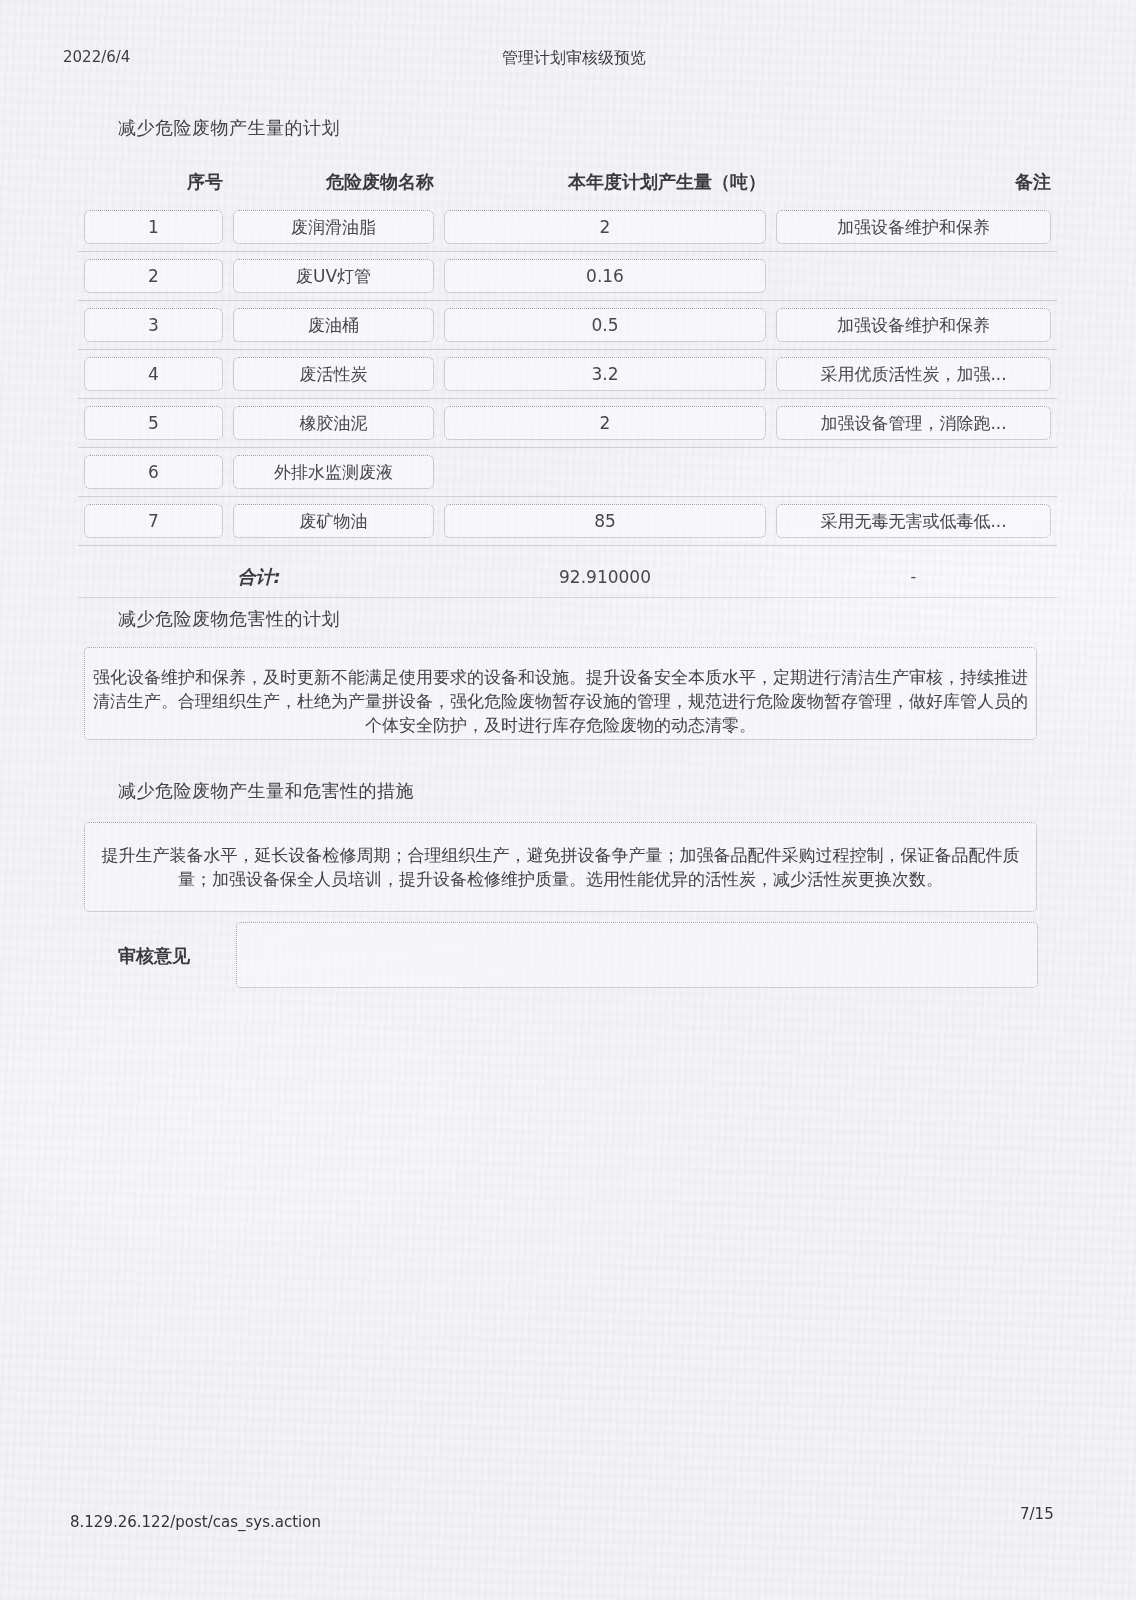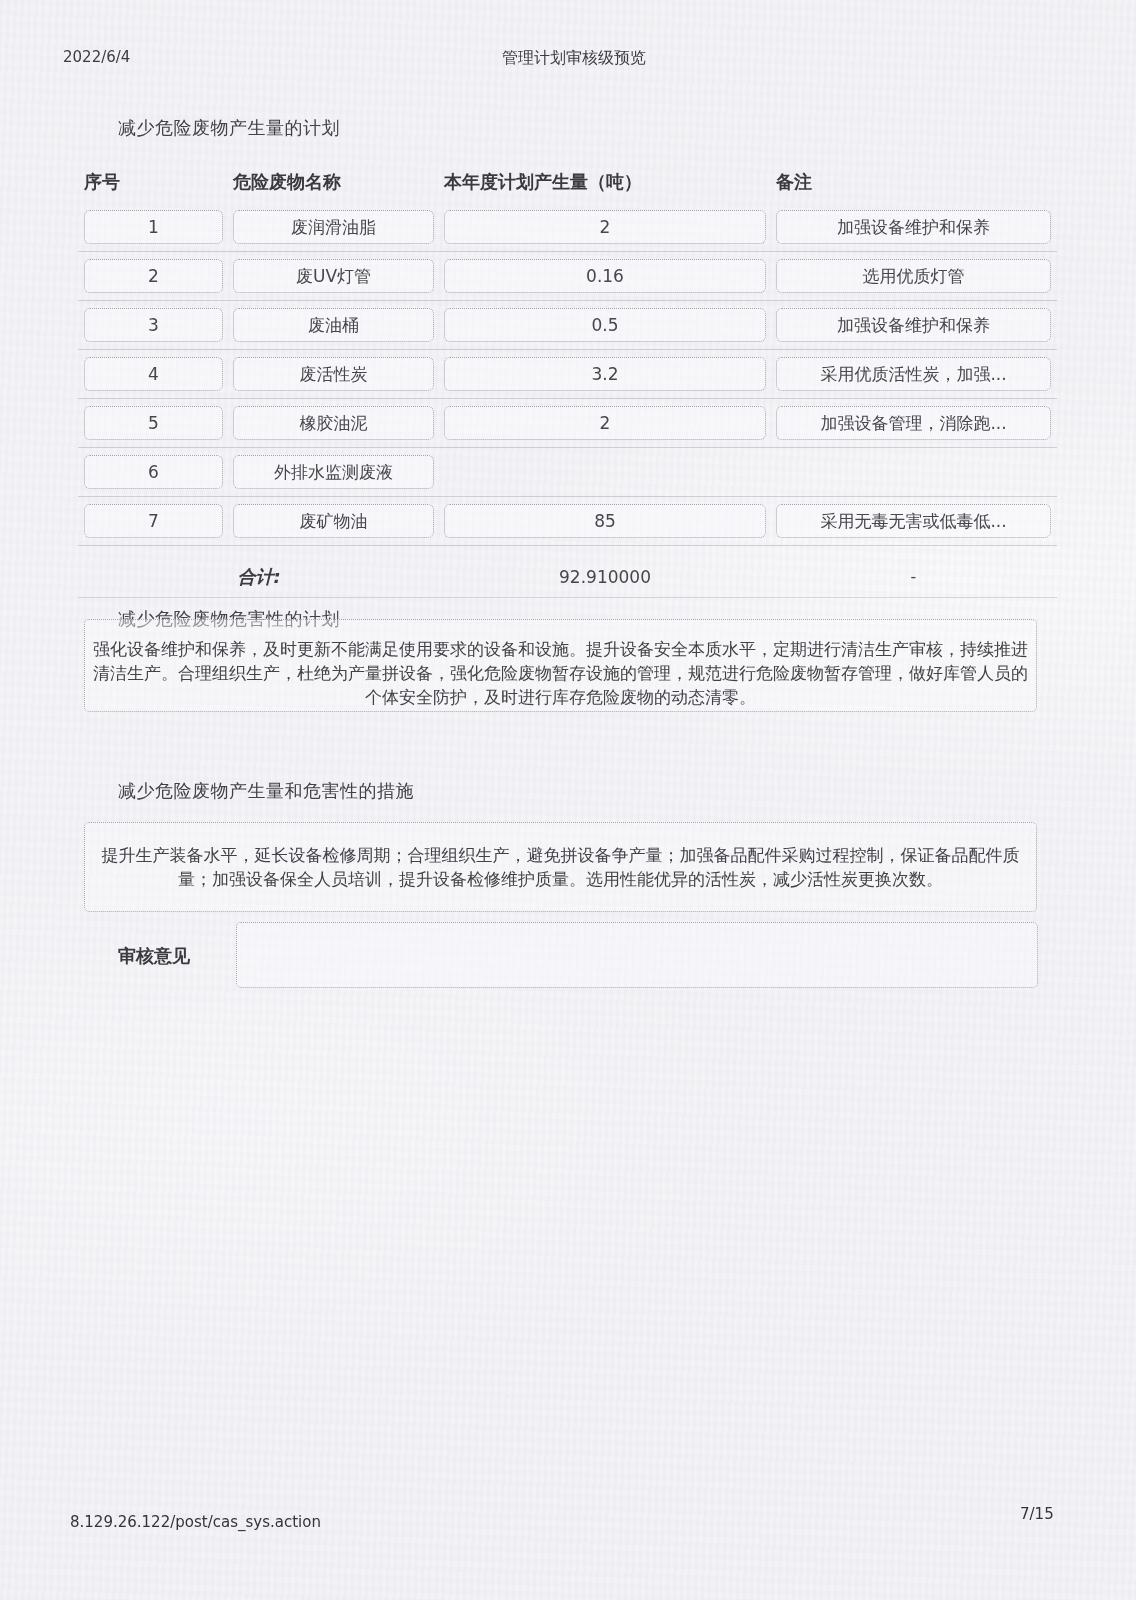--- a/index.html
+++ b/index.html
@@ -27,21 +27,21 @@
 
   .hdr-date { left:63px; top:48px; font-size:15px; color:#3c3c42; }
   .hdr-title { left:12px; right:0; top:48px; text-align:center; font-size:16px; color:#3a3a40; }
 
   .sec-title { left:75px; top:74px; font-size:19px; color:#3e3e44; letter-spacing:1px; }
   .sub-heading { left:118px; font-size:18px; color:#414147; letter-spacing:0.5px; }
 
   .table { left:84px; top:170px; width:967px; }
   .tgrid { display:grid; grid-template-columns:139px 201px 322px 275px; column-gap:10px; }
   .thead { font-weight:bold; font-size:18px; color:#3a3a40; height:24px; align-items:center; }
-  .thead > div { text-align:left; }
+  .thead > div { text-align:right; }
   .tbody { margin-top:16px; }
   .trow { position:relative; margin-bottom:15px; height:34px; }
   .trow::after {
     content:""; position:absolute; left:-6px; right:-6px; bottom:-8px; height:1px;
     background:rgba(160,160,178,0.45);
   }
   .cell {
     height:34px; line-height:32px; text-align:center; font-size:17px; color:#46464c;
     border:1px dotted rgba(140,140,158,0.8); border-radius:6px;
     background:rgba(250,250,253,0.6);
@@ -55,21 +55,21 @@
   .total-label { grid-column:1 / 3; text-align:center; font-size:18px; font-weight:bold; color:#3c3c42; line-height:34px;font-style:italic; }
   .total-amount { text-align:center; font-size:17px; line-height:34px; }
   .total-remark { text-align:center; font-size:16px; line-height:34px; }
 
   .para-box {
     left:84px; width:953px;
     border:1px dotted rgba(140,140,158,0.75); border-radius:5px;
     background:rgba(250,250,253,0.45);
     font-size:17px; line-height:24px; text-align:center; color:#414147;
   }
-  .box-harm { top:619px; height:93px; padding:17px 8px 0 8px; }
+  .box-harm { top:647px; height:93px; padding:17px 8px 0 8px; }
   .box-measures { top:822px; height:90px; padding:20px 10px 0 10px; }
 
   .review-label { left:118px; top:944px; font-size:18px; font-weight:bold; color:#3a3a40; }
   .review-box {
     left:236px; top:922px; width:802px; height:66px;
     border:1px dotted rgba(140,140,158,0.75); border-radius:5px;
     background:rgba(250,250,253,0.5);
     font-size:16px; color:#46464c; padding:6px 10px;
   }
 
@@ -99,21 +99,20 @@
         <div class="cell">1</div>
         <div class="cell">废润滑油脂</div>
         <div class="cell">2</div>
         <div class="cell">加强设备维护和保养</div>
       </div>
 
       <div class="tgrid trow">
         <div class="cell">2</div>
         <div class="cell">废UV灯管</div>
         <div class="cell">0.16</div>
-        <div class="cell">选用优质灯管</div>
       </div>
 
       <div class="tgrid trow">
         <div class="cell">3</div>
         <div class="cell">废油桶</div>
         <div class="cell">0.5</div>
         <div class="cell">加强设备维护和保养</div>
       </div>
 
       <div class="tgrid trow">

